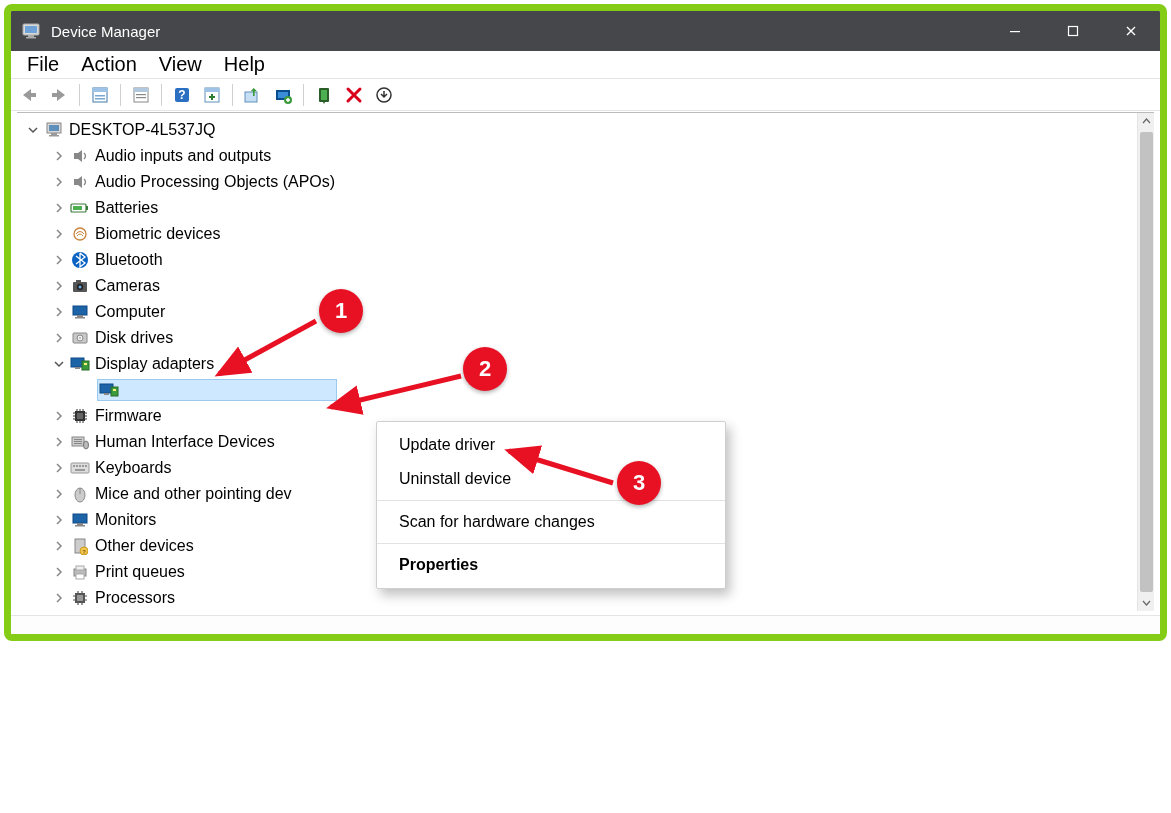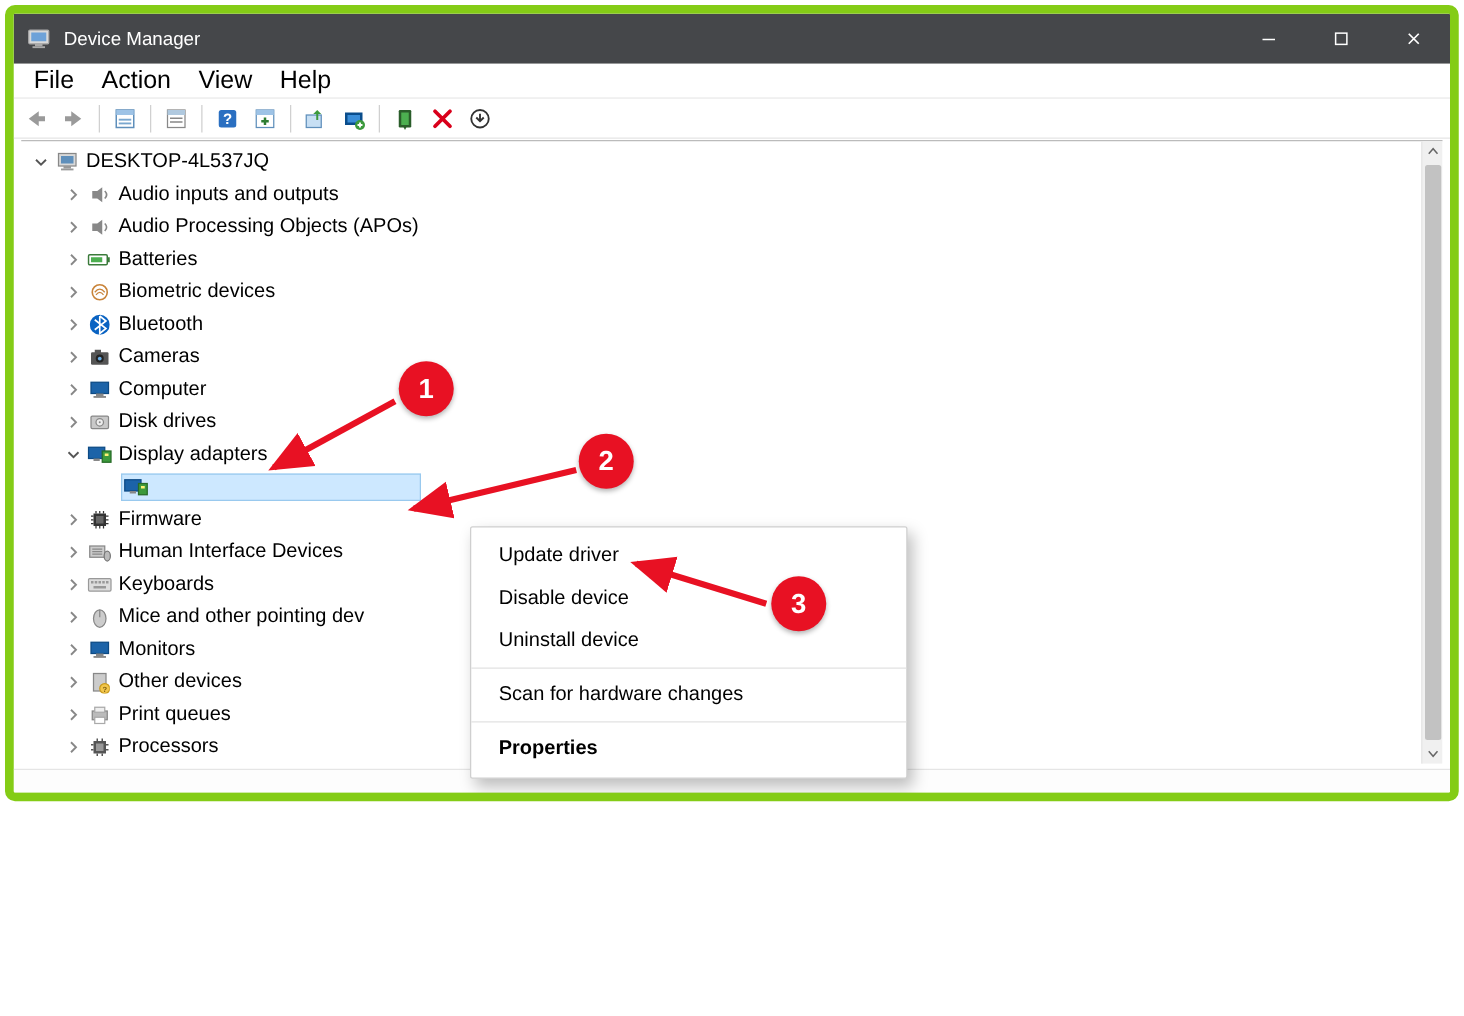--- a/index.html
+++ b/index.html
@@ -664,21 +664,20 @@
             <path d="M1 3 L4.5 7 L8 3" fill="none" stroke="#666" stroke-width="1.2"></path>
           </svg>
       </div>
     </div>
   </div>
 
   <div class="statusbar"></div>
 
   <div class="ctxmenu">
     <div class="item">Update driver</div>
-    <div class="item">Disable device</div>
     <div class="item">Uninstall device</div>
     <div class="sep"></div>
     <div class="item">Scan for hardware changes</div>
     <div class="sep"></div>
     <div class="item bold">Properties</div>
   </div>
 
   <div class="overlay">
     <svg width="1163" height="805" style="position:absolute;inset:0">
       <defs>

